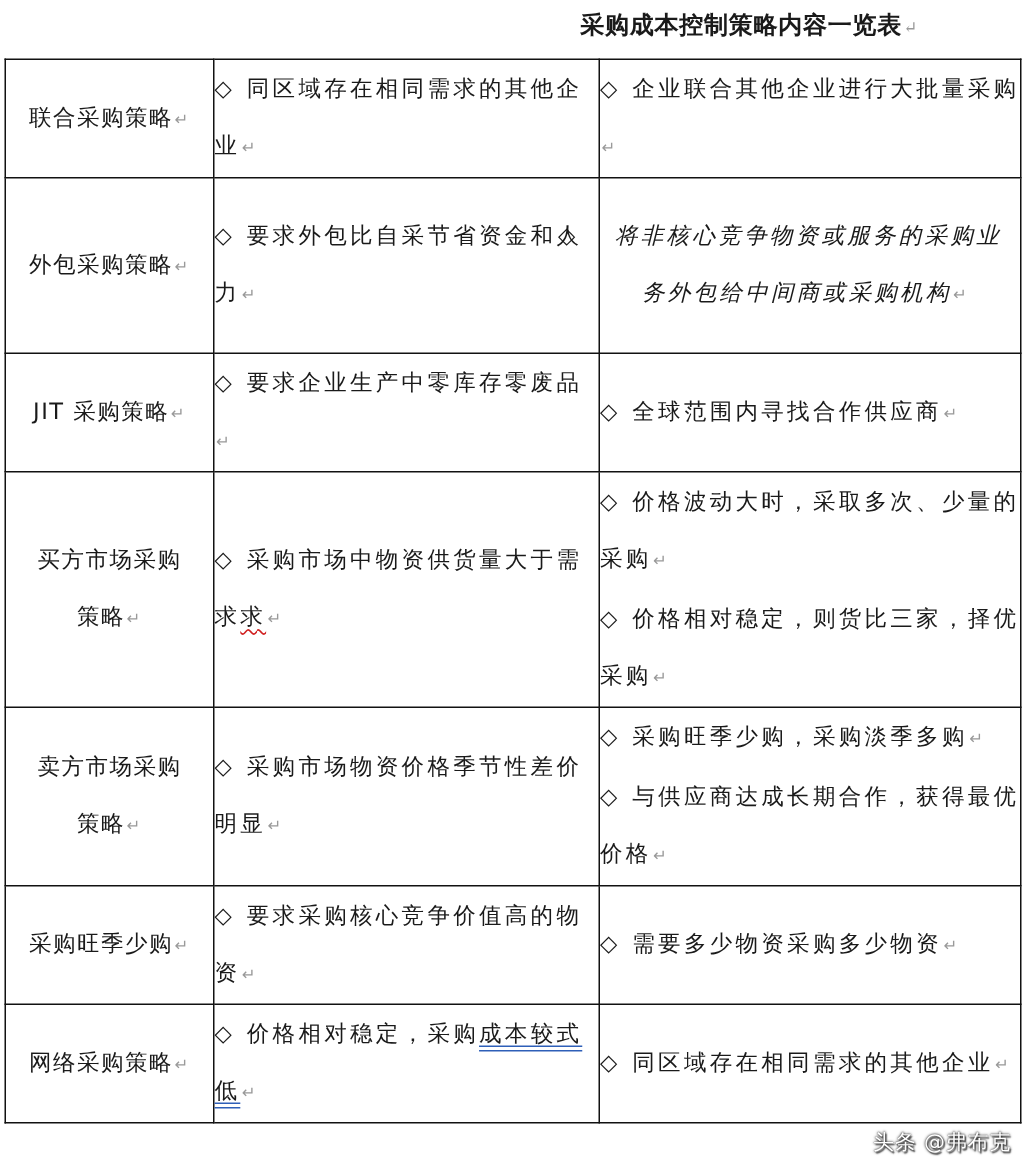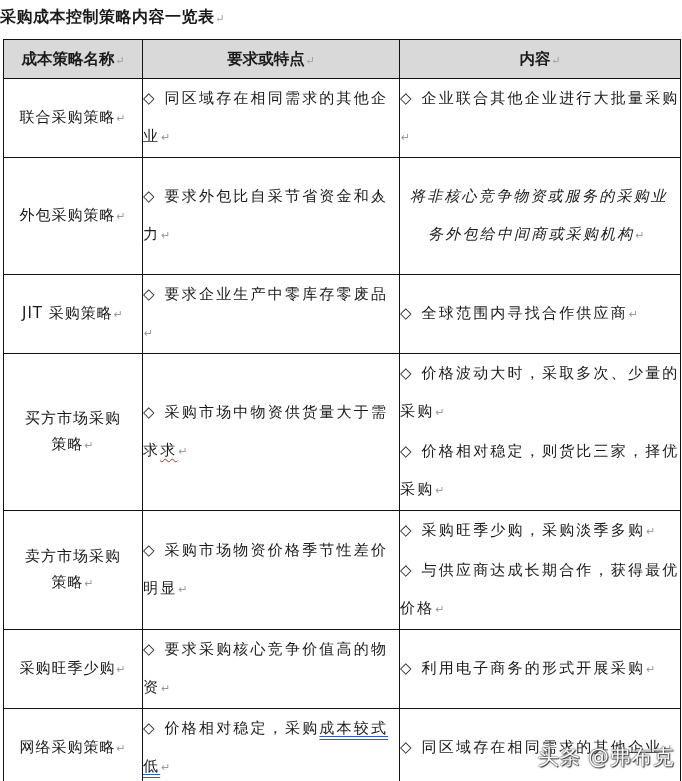--- a/index.html
+++ b/index.html
@@ -1,66 +1,61 @@
 <!DOCTYPE html>
 <html><head>
 <meta charset="utf-8">
 <style>
   html, body { margin: 0; padding: 0; background: #ffffff; }
   body {
     width: 682px; height: 781px; position: relative; overflow: hidden;
     font-family: "DejaVu Sans", sans-serif; color: #1a1a1a;
   }
   .title {
-    position: absolute; left: 0; top: 7px; width: 612px; text-align: left;
+    position: absolute; left: 0; top: 7px; width: 612px; text-align: right;
     font-family: "DejaVu Serif", serif; font-weight: bold; font-size: 16px; letter-spacing: 0.5px;
   }
   .pm { color: #9a9a9a; font-weight: normal; font-size: 11px; margin-left: 1px; }
   table.grid {
     position: absolute; left: 3px; top: 39px; width: 677px;
     border-collapse: collapse; table-layout: fixed;
   }
   table.grid td, table.grid th {
     border: 1px solid #111; padding: 0; vertical-align: middle;
     font-size: 15px; font-weight: normal;
   }
   table.grid th {
     background: #d9d9d9; height: 38px; text-align: center;
     font-family: "DejaVu Serif", serif; font-weight: bold; font-size: 15.5px;
   }
   col.c1 { width: 139px; } col.c2 { width: 257px; } col.c3 { width: 281px; }
-  .name { text-align: center; line-height: 26px; letter-spacing: 1px; }
+  .name { text-align: center; line-height: 38px; letter-spacing: 1px; }
   .cell { padding: 2px 8px 2px 7px; line-height: 38px; letter-spacing: 2.2px; }
   .b { position: relative; padding-left: 0; }
   .b .dia { display: inline-block; margin-right: 10px; letter-spacing: 0; }
   .hang { padding-left: 28px; text-indent: -28px; font-style: italic; }
   .squig { text-decoration: underline wavy #d02020; text-underline-offset: 3px; text-decoration-thickness: 1px; }
   .dbl { text-decoration: underline double #2e5fb8; text-underline-offset: 3px; }
   .wm {
-    position: absolute; right: 8px; bottom: 10px; font-size: 21px; color: #ffffff;
+    position: absolute; right: 8px; bottom: 10px; font-size: 14px; color: #ffffff;
     text-shadow: 0 0 2px #333, 0 0 1px #333, 1px 1px 1px #444; letter-spacing: 0.5px;
   }
 </style>
 </head>
 <body>
 
 <div class="title"><span>采购成本控制策略内容一览表</span><span class="pm">↵</span></div>
 
 <table class="grid">
   <colgroup>
       <col class="c1">
       <col class="c2">
       <col class="c3">
     </colgroup>
   <tbody>
-      <tr>
-    <th><span>成本策略名称</span><span class="pm">↵</span></th>
-    <th><span>要求或特点</span><span class="pm">↵</span></th>
-    <th><span>内容</span><span class="pm">↵</span></th>
-  </tr>
 
   <tr style="height:78px">
     <td class="name"><span>联合采购策略</span><span class="pm">↵</span></td>
     <td class="cell">
           <div class="b"><span class="dia">◇</span><span>同区域存在相同需求的其他企业</span><span class="pm">↵</span></div>
         </td>
     <td class="cell">
           <div class="b"><span class="dia">◇</span><span>企业联合其他企业进行大批量采购</span><span class="pm">↵</span></div>
         </td>
   </tr>
@@ -106,21 +101,21 @@
       <div class="b"><span class="dia">◇</span><span>与供应商达成长期合作，获得最优价格</span><span class="pm">↵</span></div>
     </td>
   </tr>
 
   <tr style="height:78px">
     <td class="name"><span>采购旺季少购</span><span class="pm">↵</span></td>
     <td class="cell">
           <div class="b"><span class="dia">◇</span><span>要求采购核心竞争价值高的物资</span><span class="pm">↵</span></div>
         </td>
     <td class="cell">
-          <div class="b"><span class="dia">◇</span><span>利用电子商务的形式开展采购</span><span class="pm">↵</span></div>
+          <div class="b"><span class="dia">◇</span><span>需要多少物资采购多少物资</span><span class="pm">↵</span></div>
         </td>
   </tr>
 
   <tr style="height:78px">
     <td class="name"><span>网络采购策略</span><span class="pm">↵</span></td>
     <td class="cell">
           <div class="b"><span class="dia">◇</span><span>价格相对稳定，采购</span><span class="dbl">成本较式低</span><span class="pm">↵</span></div>
         </td>
     <td class="cell">
           <div class="b"><span class="dia">◇</span><span>同区域存在相同需求的其他企业</span><span class="pm">↵</span></div>

